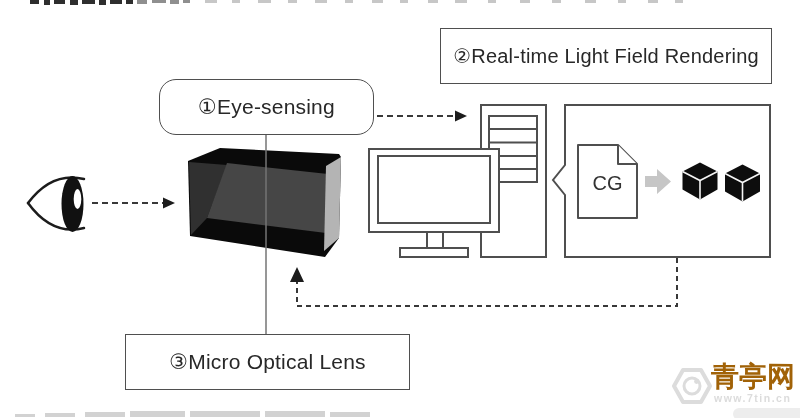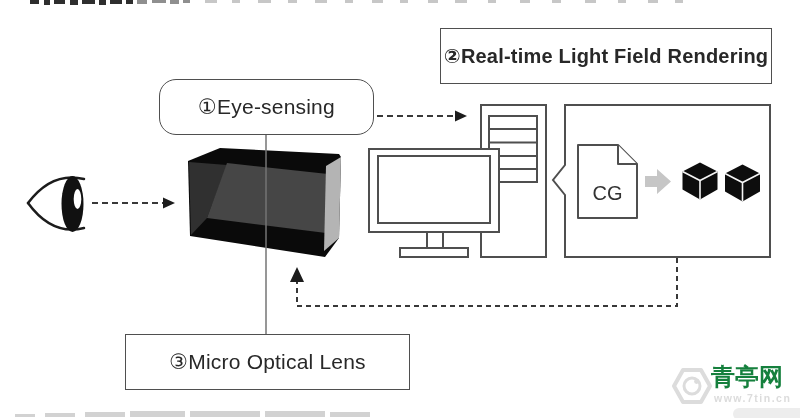--- a/index.html
+++ b/index.html
@@ -7,29 +7,29 @@
     position:relative;width:800px;height:418px;overflow:hidden;background:#ffffff;
     font-family:"Liberation Sans","DejaVu Sans",sans-serif;color:#282828;
   }
   .layer{position:absolute;left:0;top:0;z-index:1;}
   .label-box{
     position:absolute;z-index:2;box-sizing:border-box;background:#ffffff;
     border:1.5px solid #4f4f4f;display:flex;align-items:center;justify-content:center;
     font-size:20px;letter-spacing:0.2px;color:#282828;white-space:nowrap;
   }
   .box-eye   {left:159px;top:79px;width:215px;height:56px;font-size:21px;border-radius:17px;}
-  .box-lfr   {left:440px;top:28px;width:332px;height:56px;font-weight:bold;}
+  .box-lfr   {left:440px;top:28px;width:332px;height:56px;}
   .box-lens  {left:125px;top:334px;width:285px;height:56px;font-size:21px;}
   .cg-label{
     position:absolute;z-index:2;left:578px;top:171px;width:59px;height:24px;
-    display:flex;align-items:center;justify-content:center;font-size:20px;color:#333;margin-top:10px;
+    display:flex;align-items:center;justify-content:center;font-size:20px;color:#333;
   }
   .wm-name{
     position:absolute;z-index:2;left:711px;top:362px;width:75px;height:30px;
-    font-size:24px;font-weight:bold;color:#15803d;line-height:30px;white-space:nowrap;
+    font-size:28px;font-weight:bold;color:#a16207;line-height:30px;white-space:nowrap;
   }
   .wm-url{
     position:absolute;z-index:2;left:714px;top:392px;
     font-size:10.5px;font-weight:bold;letter-spacing:1.5px;color:#dcdcdc;white-space:nowrap;text-align:center;
   }
 </style>
 </head>
 <body>
 
 <div class="stage">

